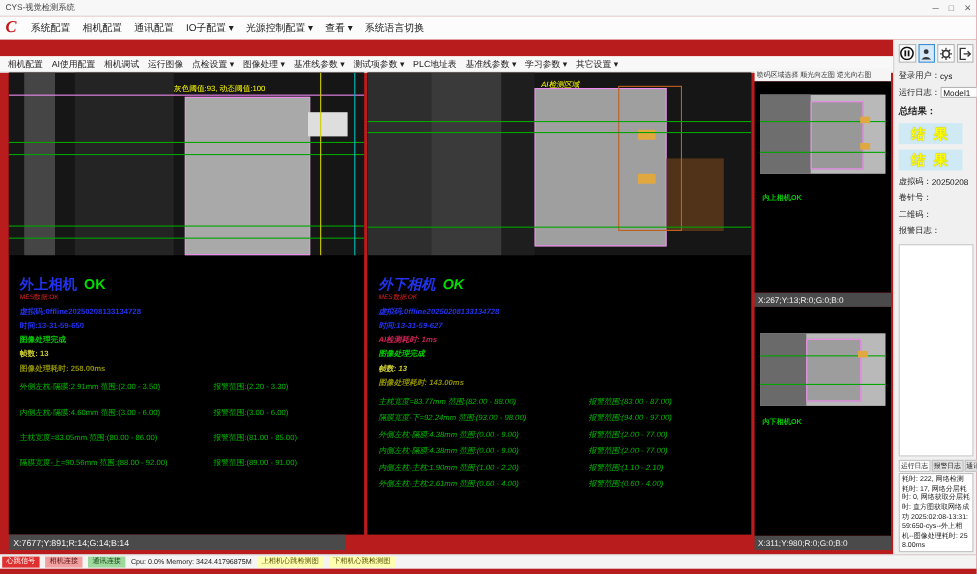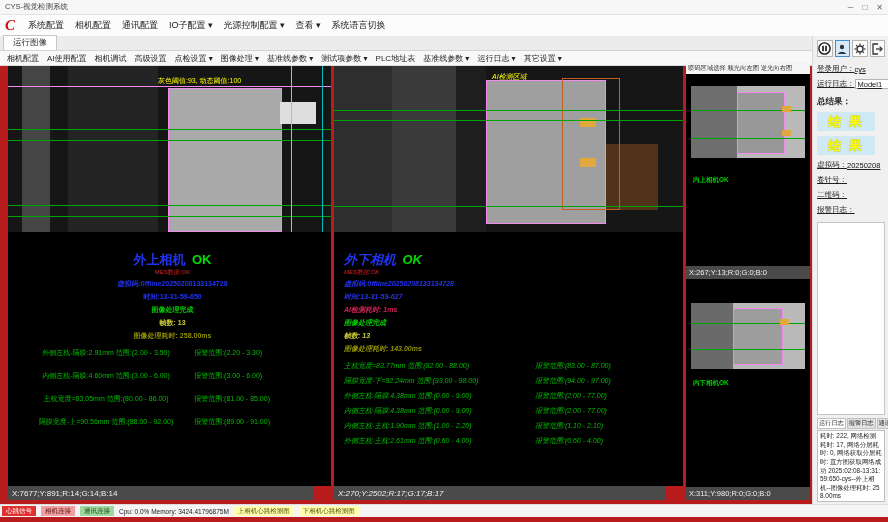--- a/index.html
+++ b/index.html
@@ -21,21 +21,21 @@
   .tabbar{position:absolute;top:36px;left:0;width:812px;height:15px;background:#ececec;
           border-bottom:1px solid #d4d4d4;display:flex;align-items:flex-end;padding:0 3px;}
   .tab{background:#ffffff;border:1px solid #c6c6c6;border-bottom:none;padding:1px 9px;
        font-size:8.5px;color:#333;}
   .toolbar{position:absolute;top:51px;left:0;width:812px;height:15px;background:#f8f8f8;
            border-bottom:1px solid #dcdcdc;display:flex;align-items:center;gap:8px;
            padding:0 7px;font-size:8px;color:#222;white-space:nowrap;overflow:hidden;}
 
   
   .campanel{position:absolute;top:66px;height:434px;}
-  .cam-left{left:8px;width:323px;text-align:center;}
+  .cam-left{left:8px;width:323px;}
   .cam-mid{left:334px;width:349px;font-style:italic;}
   .canvas{position:absolute;top:0;left:0;right:0;bottom:14px;background:#000;overflow:hidden;}
   .coordbar{position:absolute;left:0;right:17px;bottom:0;height:14px;background:#4a4a4a;
             color:#f0f0f0;font-size:8px;display:flex;align-items:center;padding:0 4px;}
 
   .imgarea{position:absolute;top:0;left:0;right:0;height:166px;background:#161616;}
   .band{position:absolute;top:0;bottom:0;}
   .cell{position:absolute;background:#a9a9a9;border:1px solid #f08af0;}
   .hline{position:absolute;left:0;right:0;height:1px;background:#00a400;}
   .vline{position:absolute;top:0;bottom:0;width:1px;}
@@ -71,21 +71,21 @@
   .dot{position:absolute;background:#e2a840;}
 
   
   .rightpanel{position:absolute;left:812px;top:36px;width:76px;height:468px;background:#f0f0f0;
               border-left:1px solid #d8d8d8;padding:4px 3px 2px 4px;display:flex;
               flex-direction:column;font-size:7.5px;}
   .btnrow{display:flex;gap:2px;margin-bottom:7px;}
   .icon-btn{width:17px;height:17px;background:#fbfbfb;border:1px solid #b5b5b5;display:flex;
             align-items:center;justify-content:center;padding:0;}
   .icon-btn.selected{background:#d6e9f8;border:1px solid #3d8fd1;}
-  .kv{display:flex;align-items:flex-end;margin-bottom:5px;white-space:nowrap;text-decoration:underline;}
+  .kv{display:flex;align-items:flex-end;margin-bottom:5px;white-space:nowrap;}
   .kv .k{color:#222;}
   .kv .v{color:#111;}
   .model-box{background:#ffffff;border:1px solid #b5b5b5;padding:0 2px;min-width:38px;
              height:10px;line-height:10px;}
   .total-label{font-weight:bold;font-size:8.5px;margin:2px 0 4px 0;}
   .result-box{width:58px;height:19px;background:#cfe9f5;color:#ffff00;font-weight:bold;
               font-size:13px;display:flex;align-items:center;justify-content:center;
               letter-spacing:2px;margin-bottom:5px;text-shadow:0 0 1px #999900;}
   .list-box{flex:1;background:#ffffff;border:1px solid #c5c5c5;margin:2px 0 3px 0;}
   .logtabs{display:flex;gap:1px;margin-bottom:1px;}
@@ -124,36 +124,33 @@
     <span class="logo">C</span>
     <span class="menu-item">系统配置</span>
     <span class="menu-item">相机配置</span>
     <span class="menu-item">通讯配置</span>
     <span class="menu-item">IO子配置 ▾</span>
     <span class="menu-item">光源控制配置 ▾</span>
     <span class="menu-item">查看 ▾</span>
     <span class="menu-item">系统语言切换</span>
   </div>
 
-  <div class="tabbar">
-    <div class="tab">运行图像</div>
-  </div>
 
   <div class="toolbar">
     <span>相机配置</span>
     <span>AI使用配置</span>
     <span>相机调试</span>
-    <span>高级设置</span>
+    <span>运行图像</span>
     <span>点检设置 ▾</span>
     <span>图像处理 ▾</span>
     <span>基准线参数 ▾</span>
     <span>测试项参数 ▾</span>
     <span>PLC地址表</span>
     <span>基准线参数 ▾</span>
-    <span>运行日志 ▾</span>
+    <span>学习参数 ▾</span>
     <span>其它设置 ▾</span>
   </div>
 
   <div class="campanel cam-left">
     <div class="canvas">
       <div class="imgarea">
         <div class="band" style="left:14px;width:28px;background:#454545;"></div>
         <div class="band" style="left:60px;width:90px;background:#242424;"></div>
         <div class="cell" style="left:160px;width:114px;top:22px;bottom:0;"></div>
         <div style="position:absolute;left:272px;top:36px;width:36px;height:22px;background:#dedede;"></div>
@@ -250,23 +247,20 @@
           <div class="mrow">
             <span class="mval">内侧左枕-主枕:1.90mm 范围:(1.00 - 2.20)</span>
             <span class="malarm">报警范围:(1.10 - 2.10)</span>
           </div>
           <div class="mrow">
             <span class="mval">外侧左枕-主枕:2.61mm 范围:(0.60 - 4.00)</span>
             <span class="malarm">报警范围:(0.60 - 4.00)</span>
           </div>
         </div>
       </div>
-    </div>
-    <div class="coordbar">
-      <span>X:270;Y:2502;R:17;G:17;B:17</span>
     </div>
   </div>
 
   <div class="thumbcol">
     <div class="thumb-header">喷码区域选择  顺光向左图  逆光向右图</div>
     <div class="thumb-canvas tc1">
       <div class="thumb-img" style="top:12px;height:72px;">
         <div style="position:absolute;left:0;top:0;bottom:0;width:46px;background:#6e6e6e;"></div>
         <div style="position:absolute;left:46px;top:6px;bottom:4px;width:48px;background:#989898;border:1px solid #f08af0;"></div>
         <div class="hline" style="top:24px;"></div>

